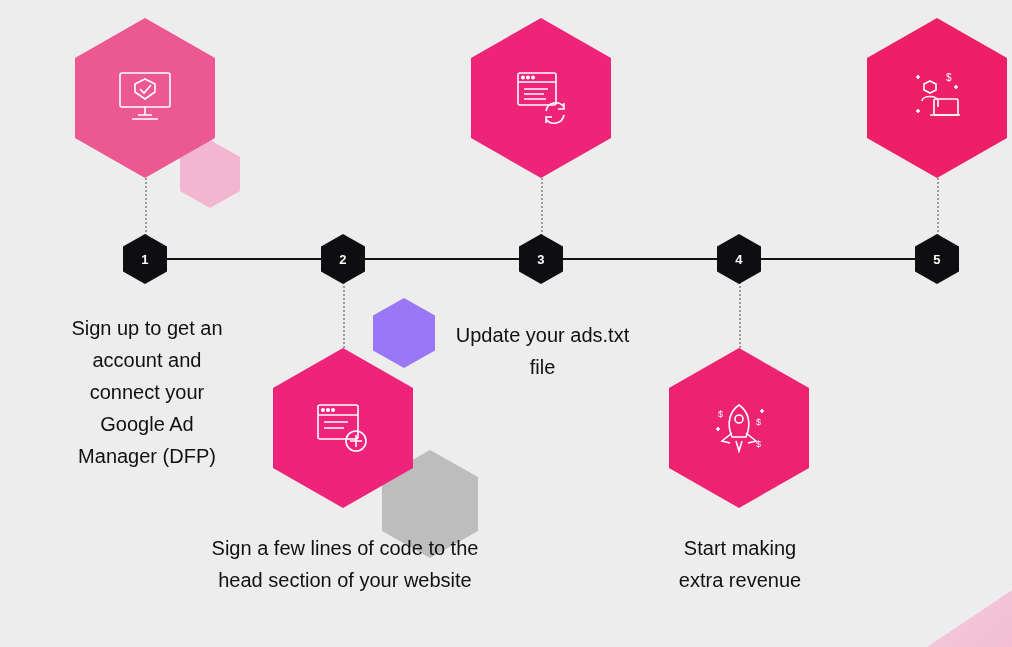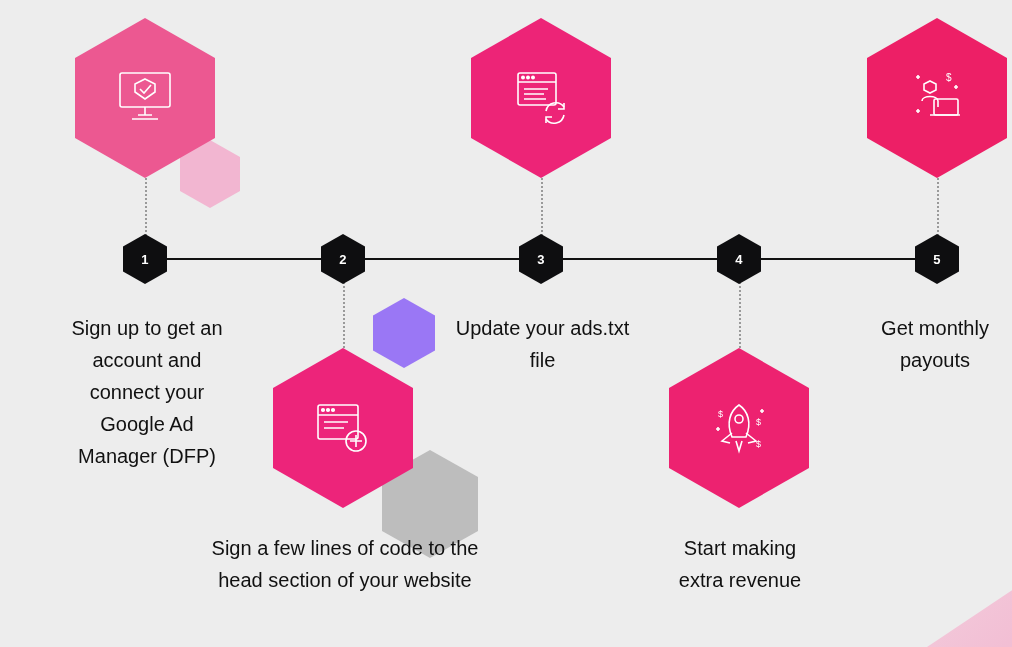--- a/index.html
+++ b/index.html
@@ -145,21 +145,21 @@
       <line x1="18" y1="36" x2="40" y2="36"></line>
       <path d="M40 48 a10 10 0 0 1 18 -4"></path>
       <path d="M58 52 a10 10 0 0 1 -18 4"></path>
       <polyline points="58,40 58,46 52,46"></polyline>
       <polyline points="40,60 40,54 46,54"></polyline>
     </svg>
   </div>
   <div class="num-hex" style="left:519px;top:234px;">
     <span>3</span>
   </div>
-  <div class="label" style="left:455px;top:312px;width:175px;">
+  <div class="label" style="left:455px;top:319px;width:175px;">
     <span>Update your ads.txt file</span>
   </div>
 
   <div class="dotted" style="left:739px;top:282px;height:70px;"></div>
   <div class="big-hex" style="left:669px;top:348px;background:#ed2270;">
     <svg class="icon-svg" viewBox="0 0 70 70" fill="none" stroke="#fff" stroke-width="1.6">
       <path d="M35 12 C44 18 48 30 42 44 L28 44 C22 30 26 18 35 12 Z"></path>
       <circle cx="35" cy="26" r="4"></circle>
       <path d="M28 40 L18 48 L26 50"></path>
       <path d="M42 40 L52 48 L44 50"></path>
@@ -192,18 +192,15 @@
         <line x1="16" y1="12" x2="16" y2="16"></line>
       <line x1="52" y1="24" x2="56" y2="24"></line>
         <line x1="54" y1="22" x2="54" y2="26"></line>
       <line x1="14" y1="48" x2="18" y2="48"></line>
         <line x1="16" y1="46" x2="16" y2="50"></line>
     </svg>
   </div>
   <div class="num-hex" style="left:915px;top:234px;">
     <span>5</span>
   </div>
-  <div class="label" style="left:865px;top:312px;width:140px;">
-    <span>Get monthly payouts</span>
-  </div>
 
   <div class="triangle"></div>
 </div>
 
 </body></html>

